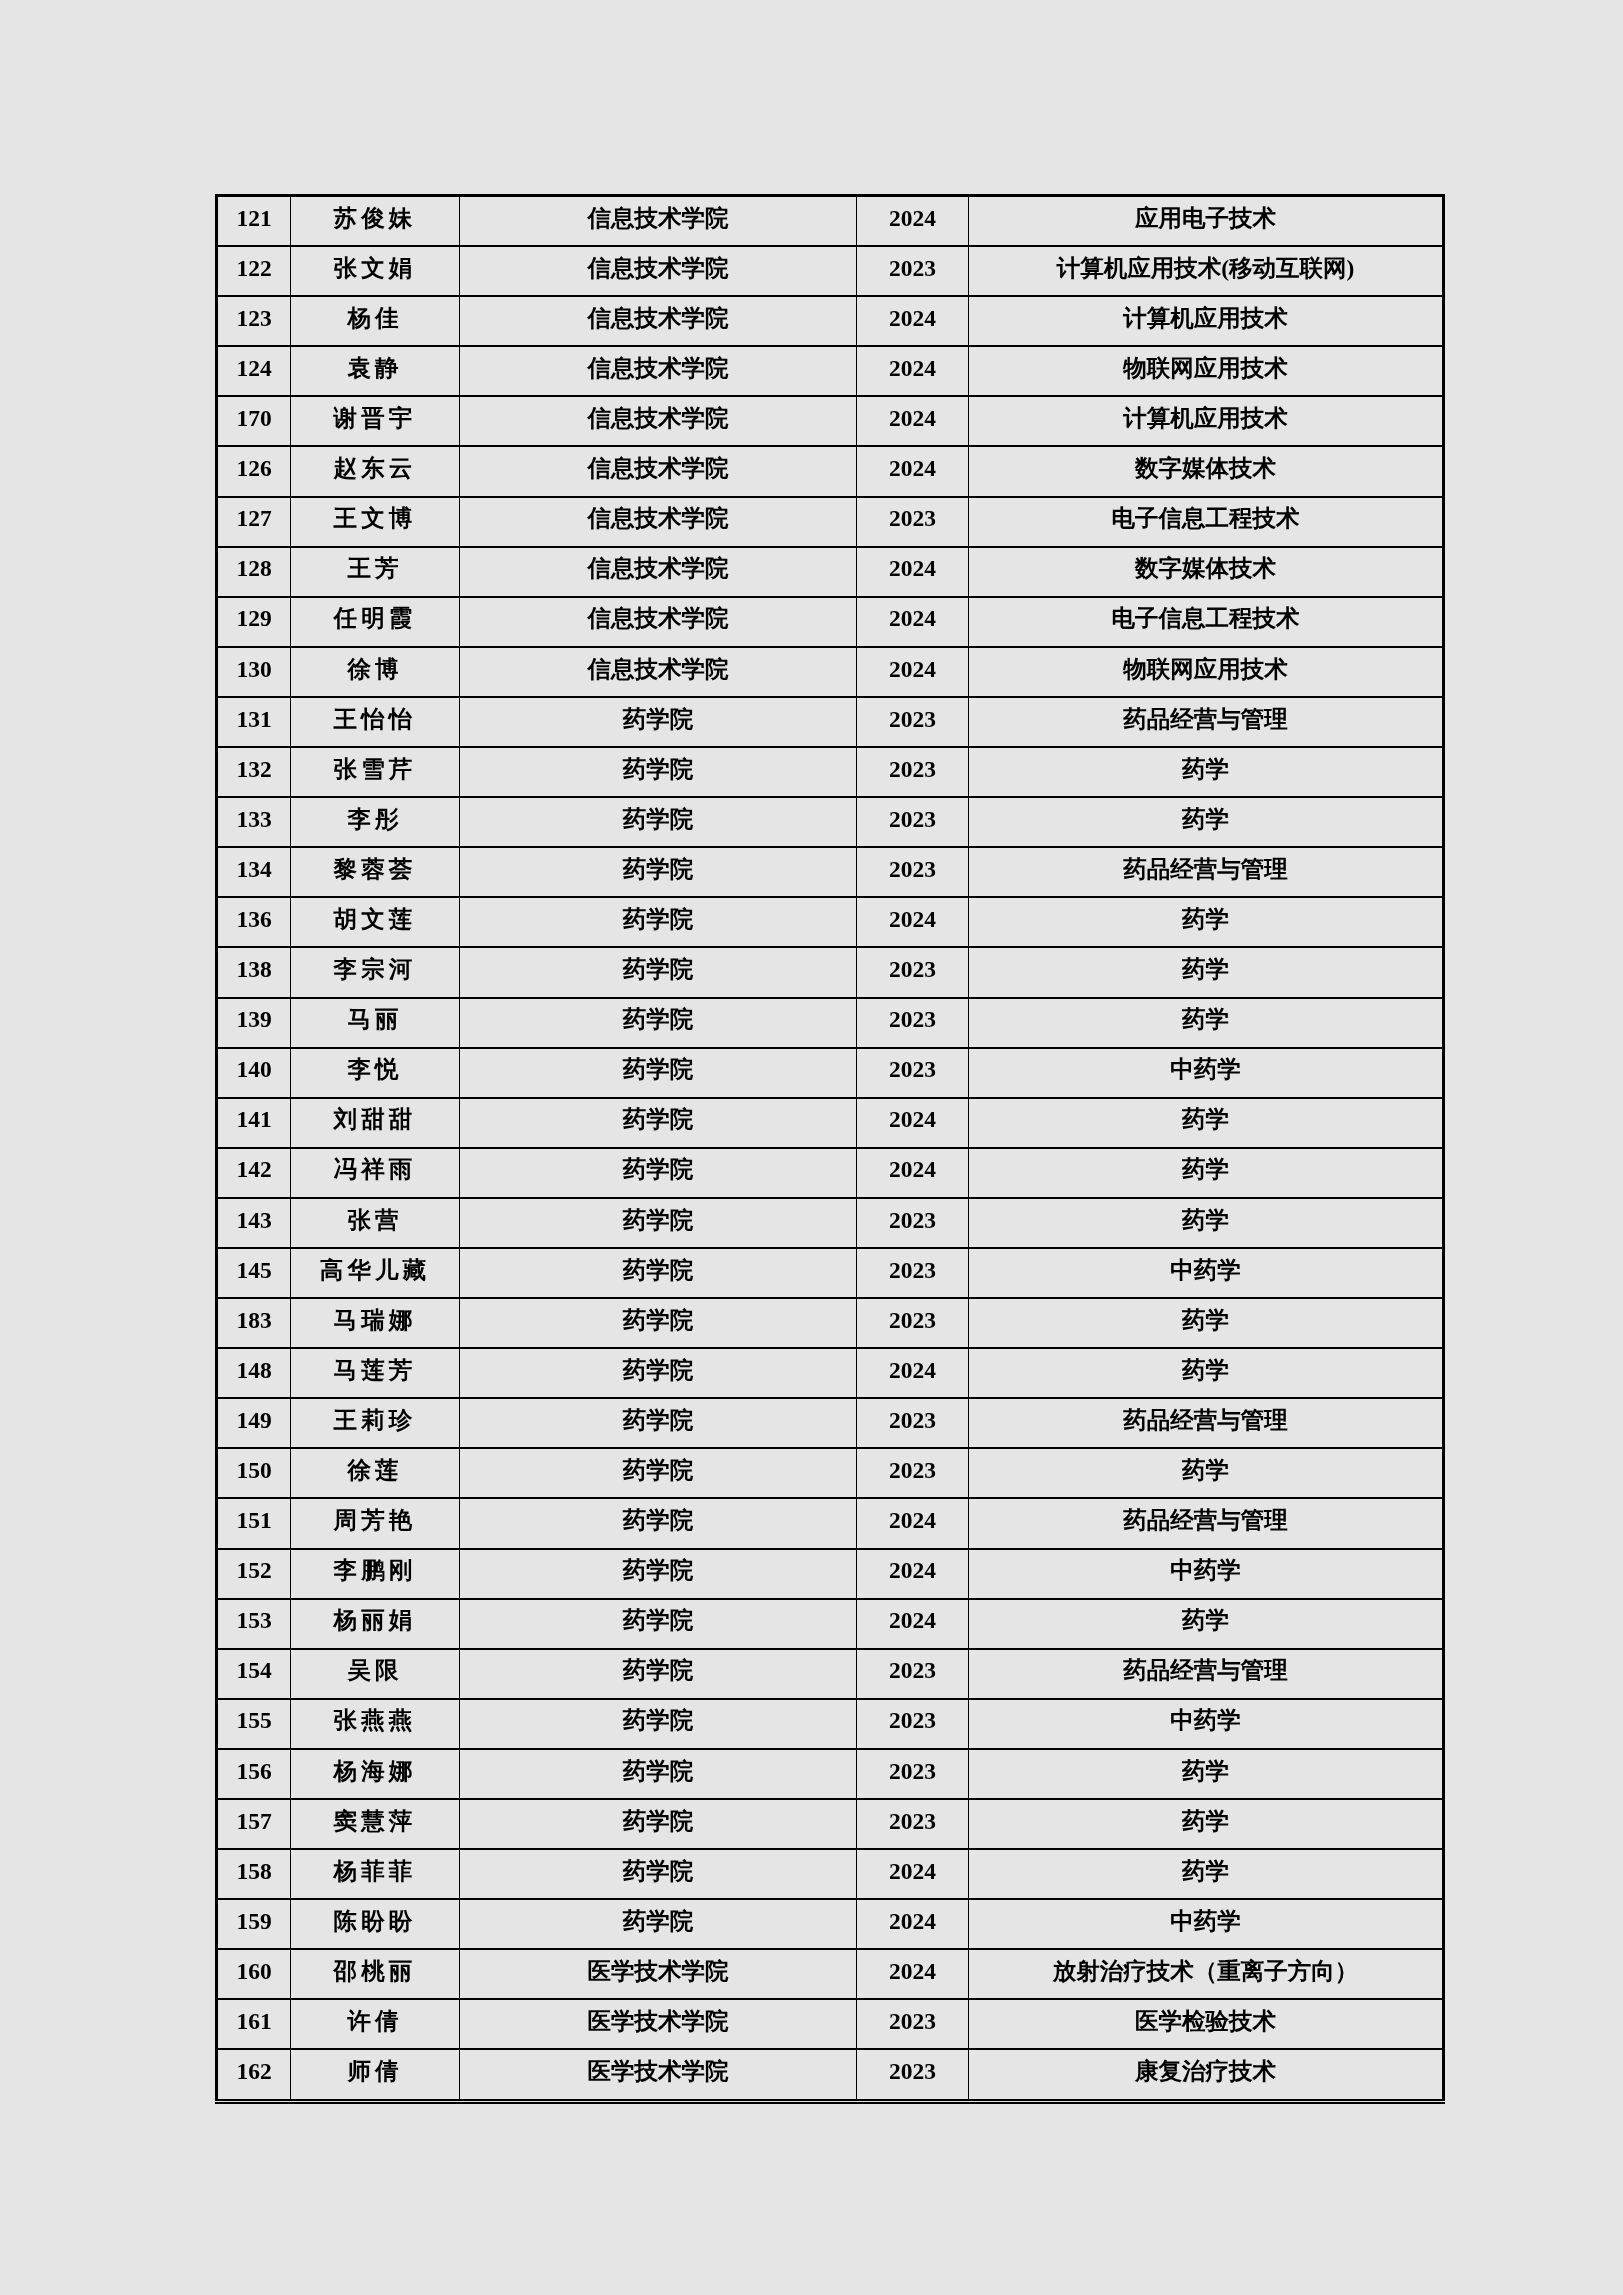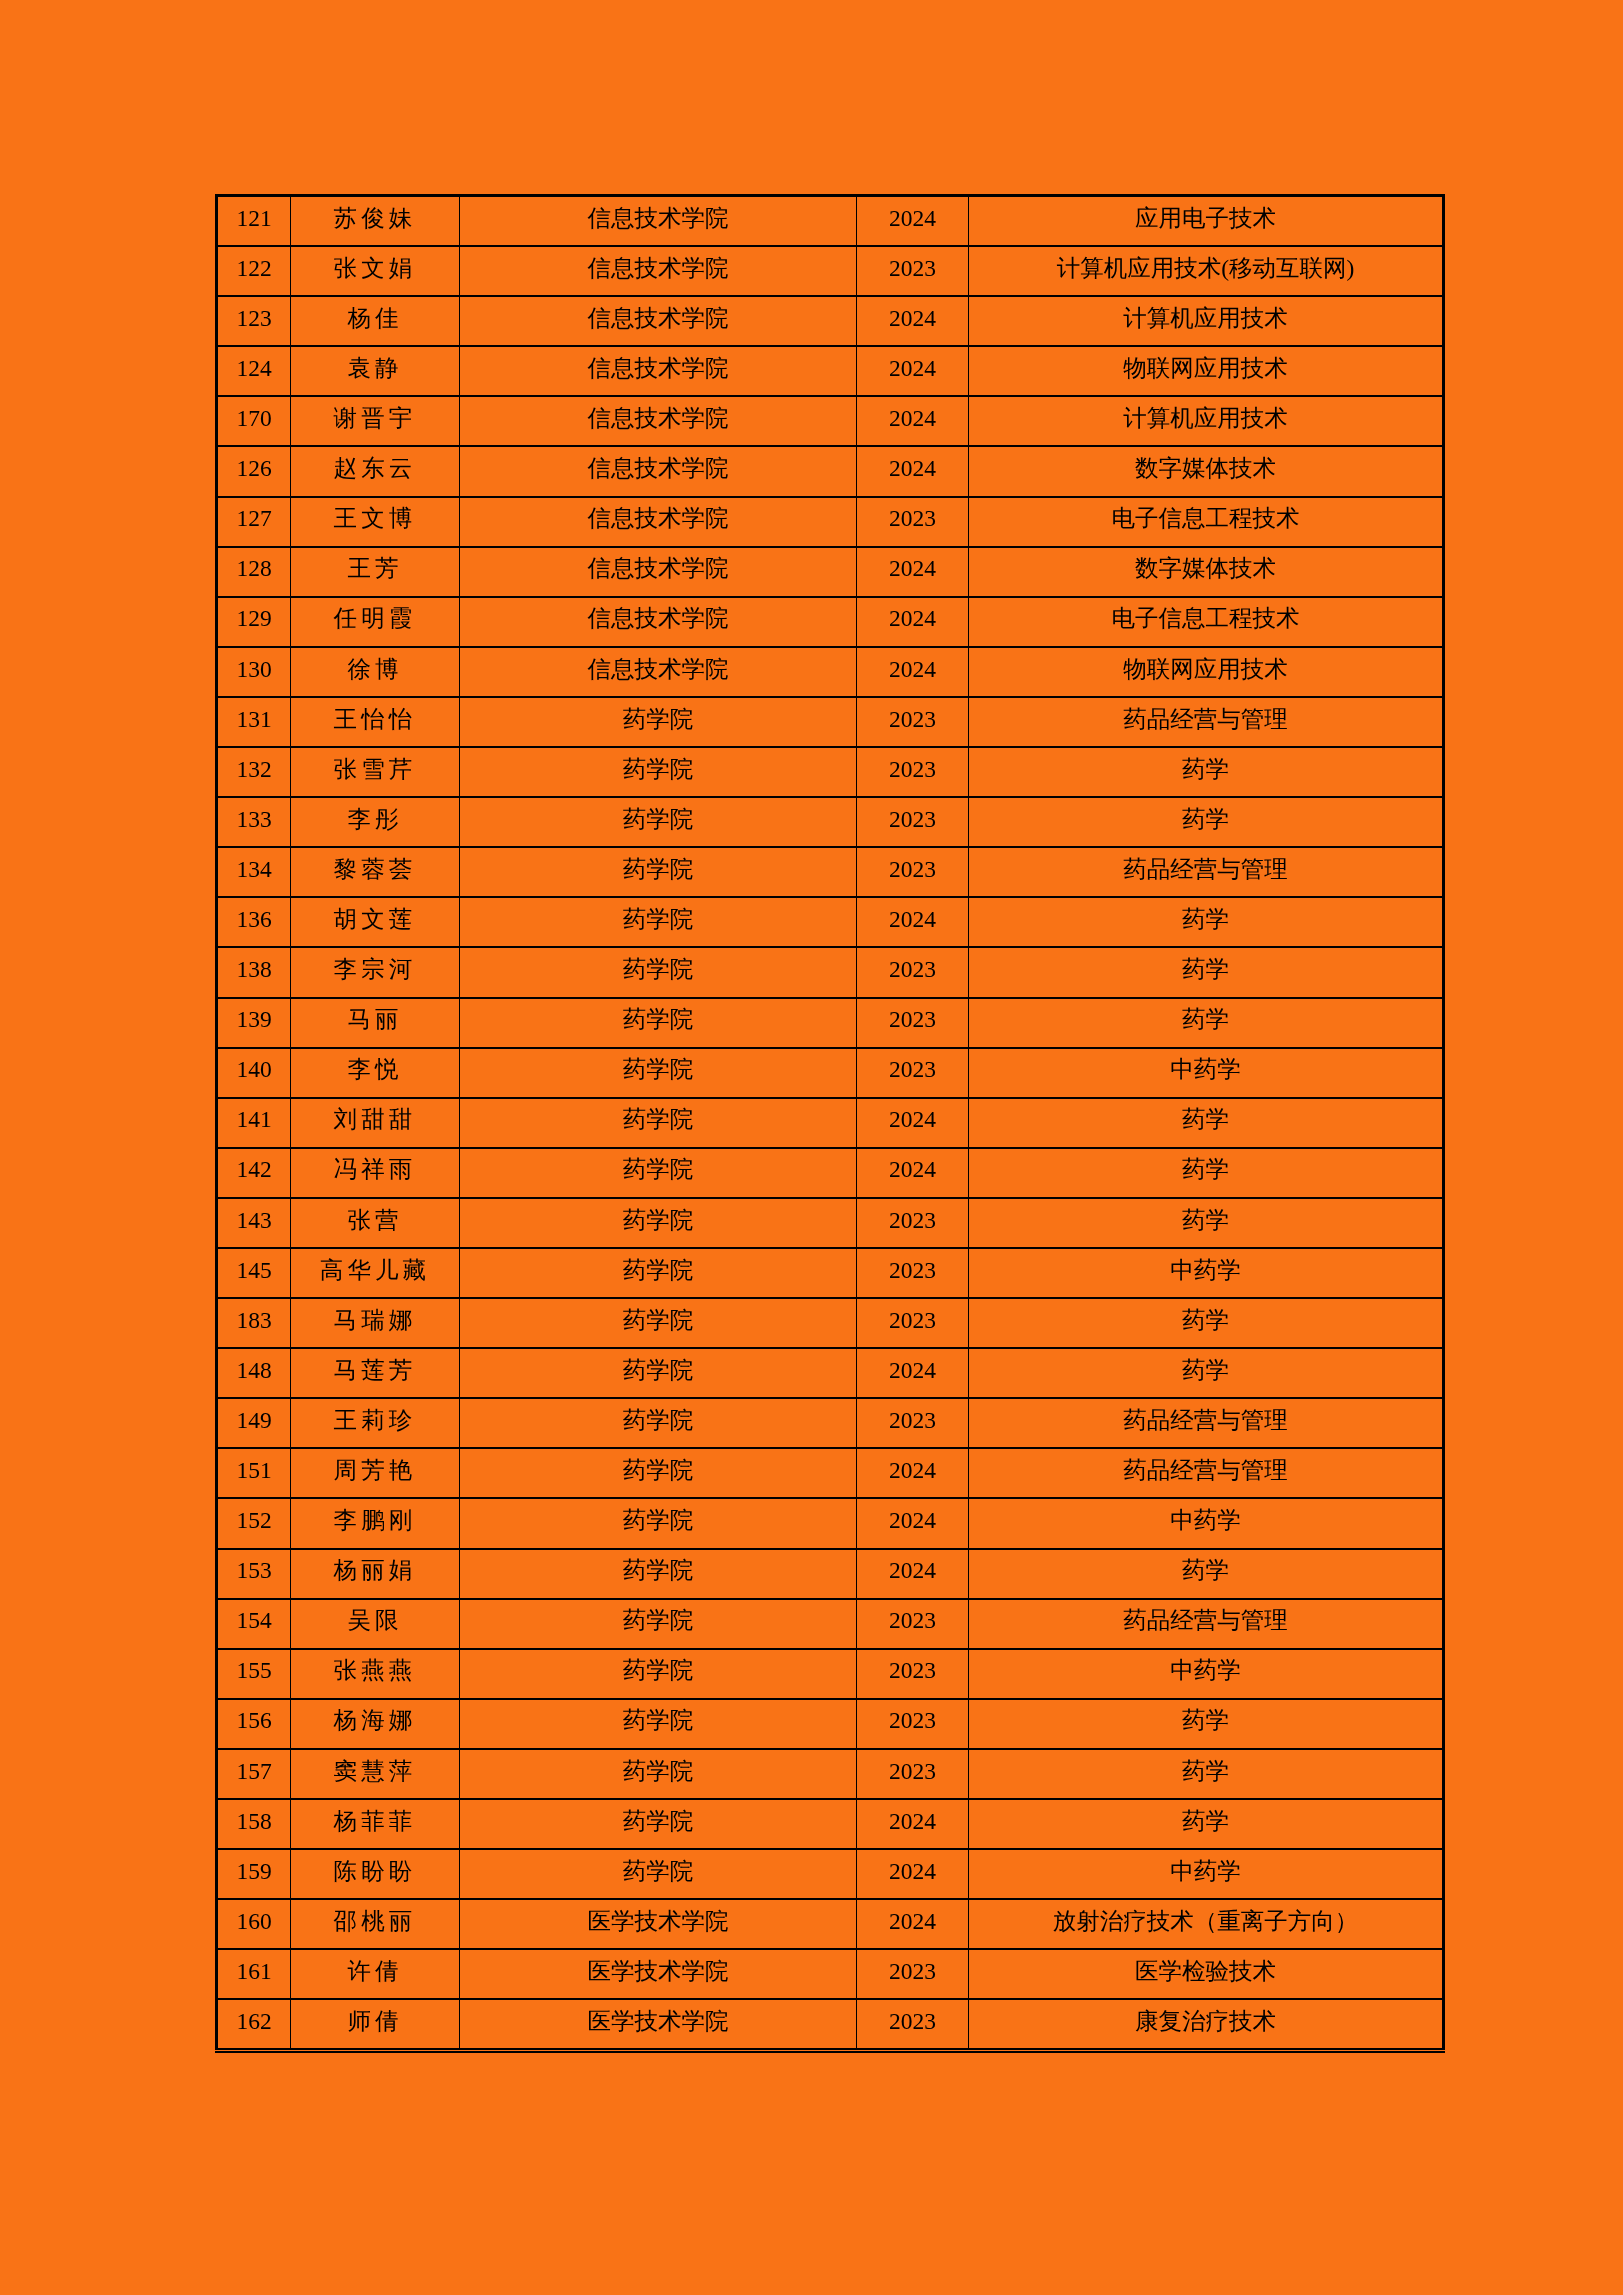--- a/index.html
+++ b/index.html
@@ -1,23 +1,24 @@
 <!DOCTYPE html>
 <html style="font-size:8.2px"><head>
 <meta charset="utf-8">
 <style>
   html, body { margin: 0; padding: 0; background: #888; }
   .page {
     position: relative;
     width: 1623px;
     height: 2295px;
-    background: #f97316;
+    background: #e5e5e5;
     font-family: "Liberation Serif", "DejaVu Serif", serif;
     color: #000000;
     overflow: hidden;
+    font-weight: bold;
   }
   table.roster {
     position: absolute;
     left: 215px;
     top: 194px;
     width: 1228px;
     table-layout: fixed;
     border-collapse: collapse;
     border: 3.1px solid #000;
     border-bottom: 5.1px double #000;
@@ -222,20 +223,27 @@
           <td class="col-major">药学</td>
         </tr>
         <tr>
           <td class="col-num">149</td>
           <td class="col-name">王莉珍</td>
           <td class="col-college">药学院</td>
           <td class="col-year">2023</td>
           <td class="col-major">药品经营与管理</td>
         </tr>
         <tr>
+          <td class="col-num">150</td>
+          <td class="col-name">徐莲</td>
+          <td class="col-college">药学院</td>
+          <td class="col-year">2023</td>
+          <td class="col-major">药学</td>
+        </tr>
+        <tr>
           <td class="col-num">151</td>
           <td class="col-name">周芳艳</td>
           <td class="col-college">药学院</td>
           <td class="col-year">2024</td>
           <td class="col-major">药品经营与管理</td>
         </tr>
         <tr>
           <td class="col-num">152</td>
           <td class="col-name">李鹏刚</td>
           <td class="col-college">药学院</td>

